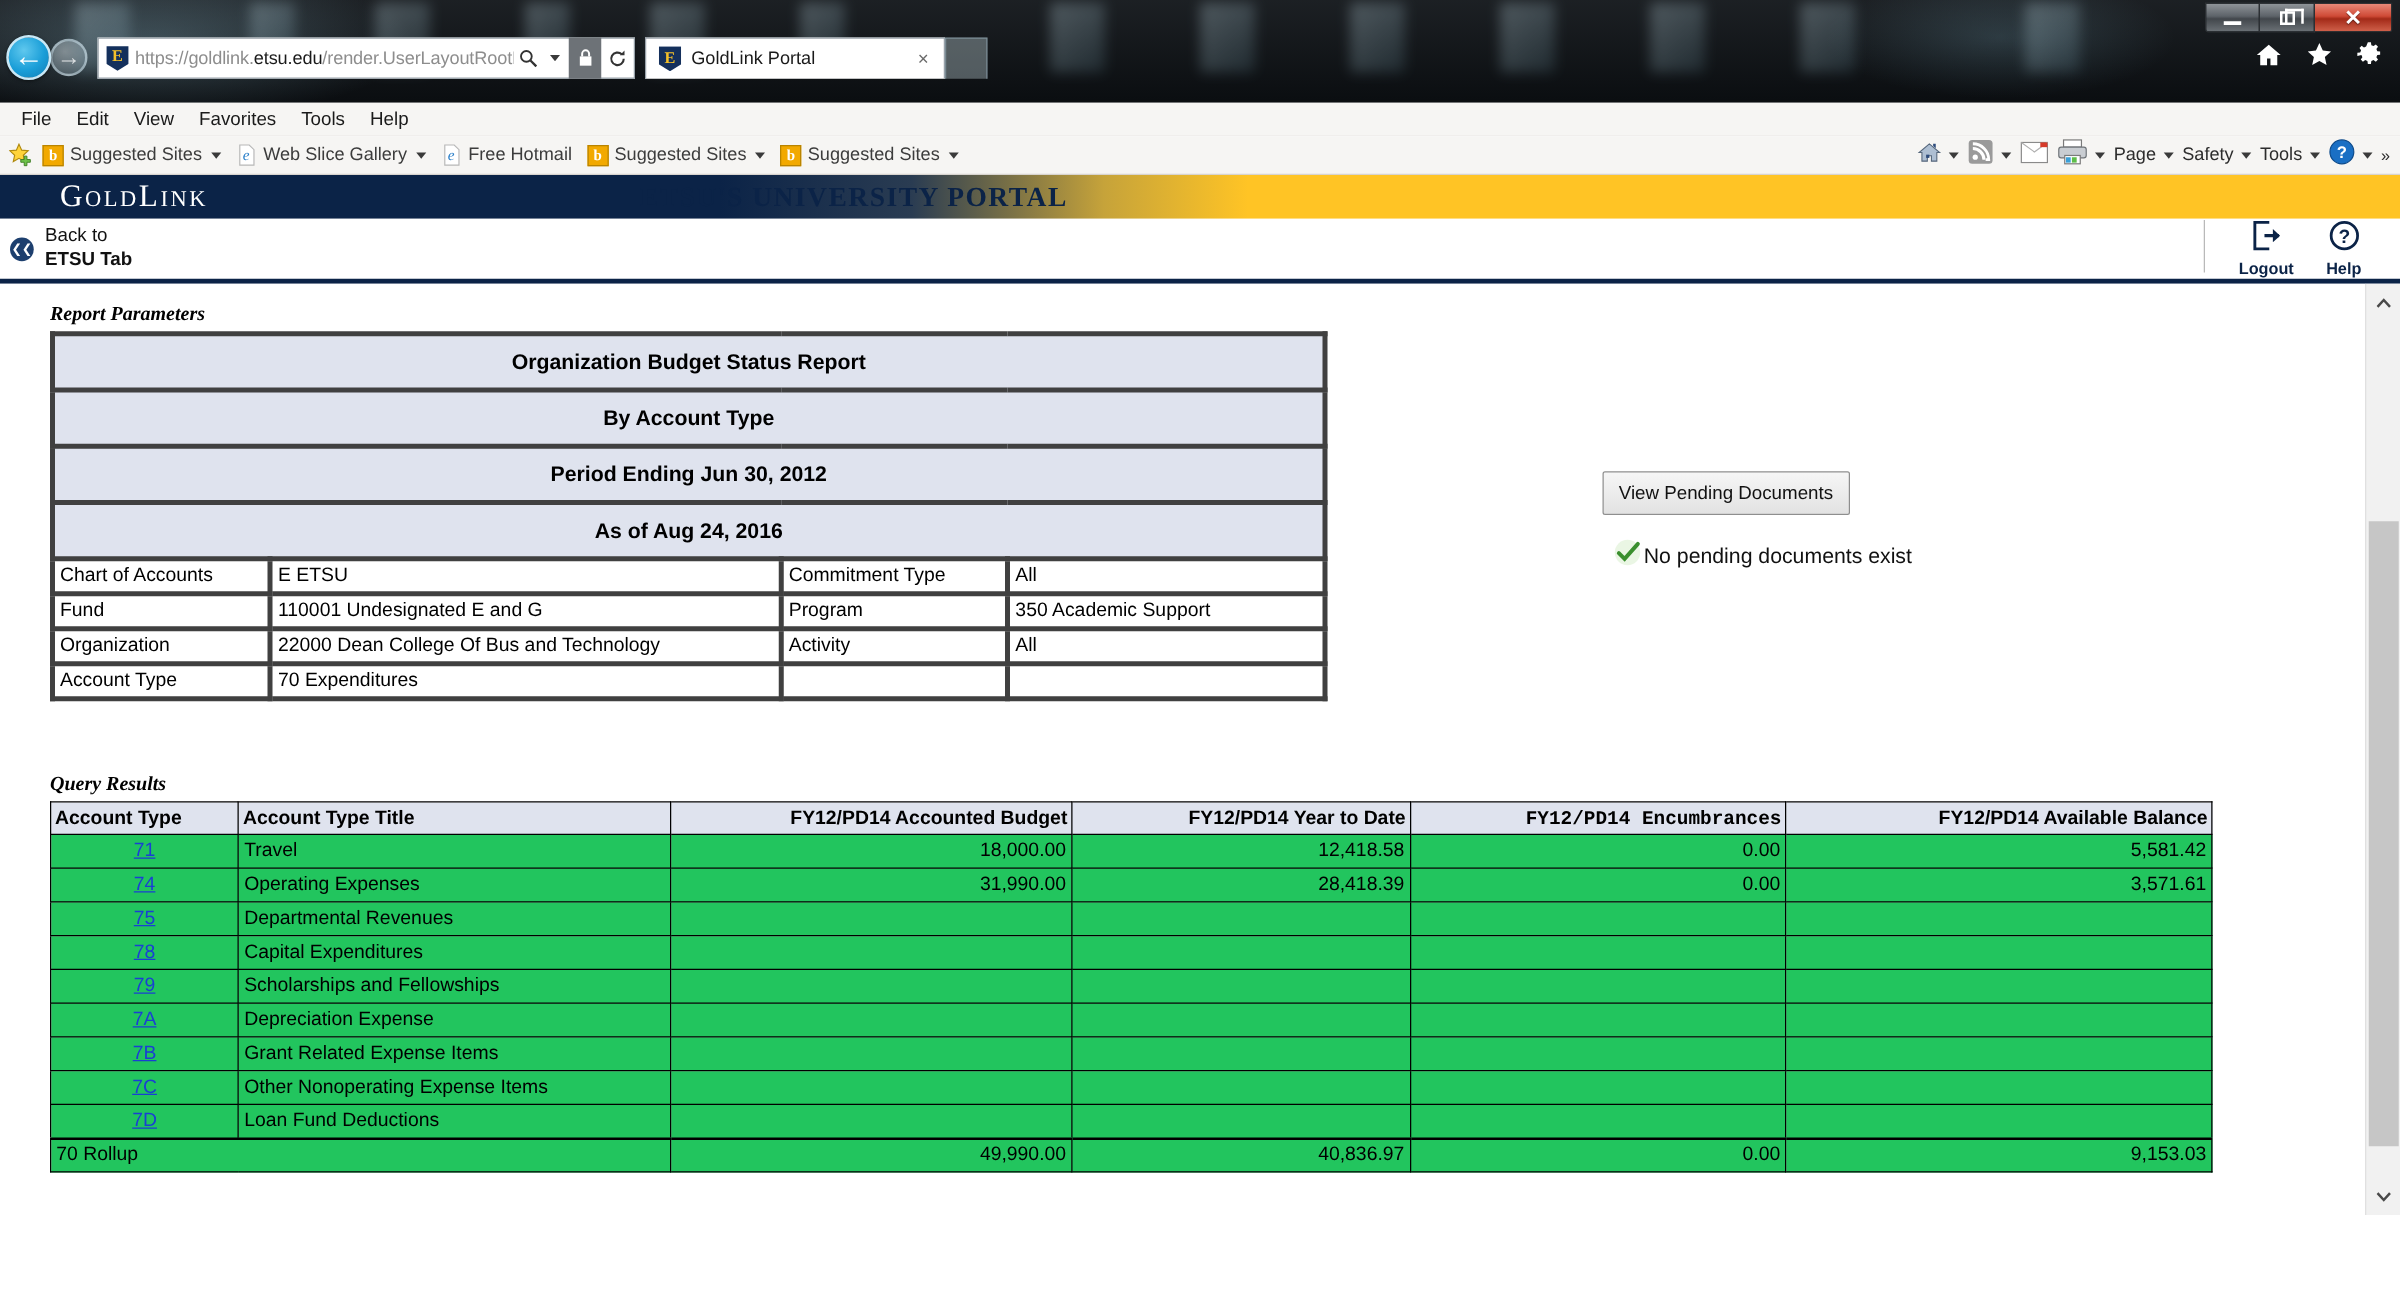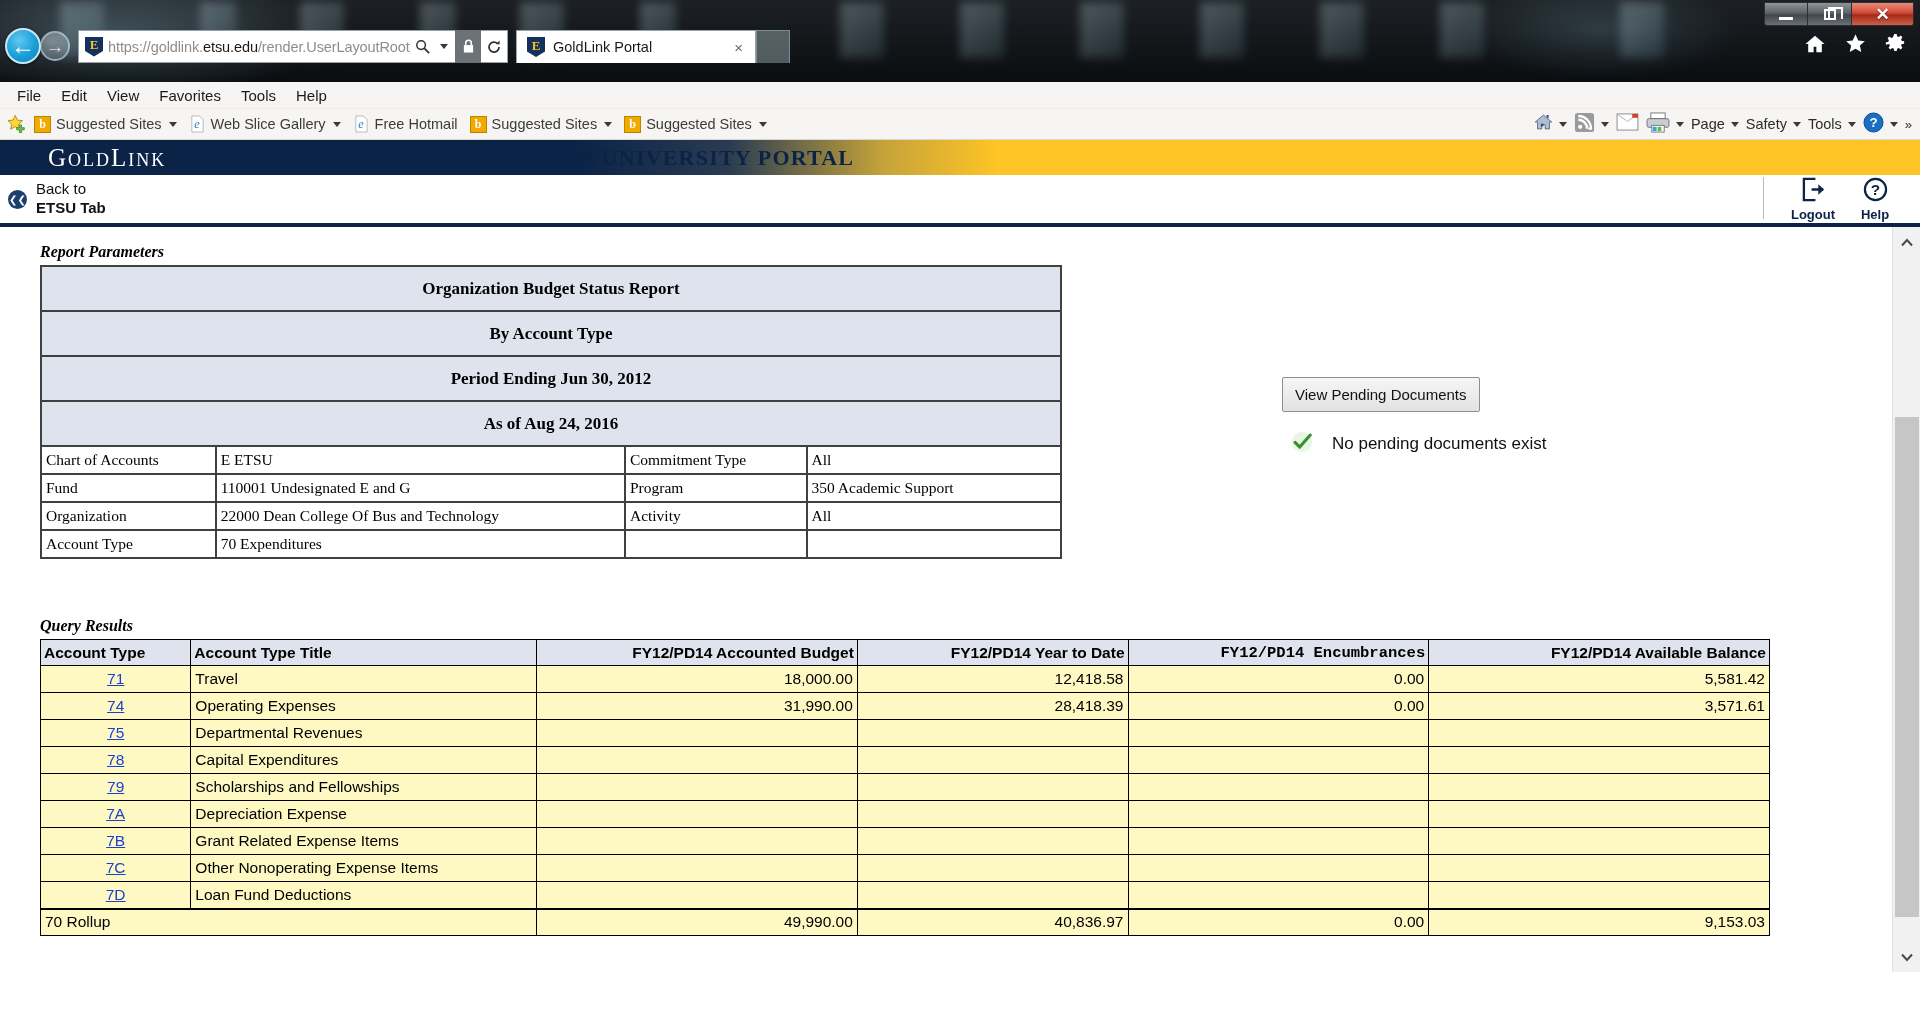--- a/index.html
+++ b/index.html
@@ -207,51 +207,51 @@
   }
   #content { padding: 16px 0 0 40px; position: relative;}
 
   .section-label {
     font-size: 16px; font-weight: bold; font-style: italic;
     font-family: "Liberation Serif", serif;
     color: #000; margin-bottom: 4px;
   }
 
   table.rpt { border-collapse: collapse; font-size: 15.5px; color: #000; }
-  table.rpt td, table.rpt th { border: 2px solid #404040; padding: 2px 4px; font-family: Liberation Serif, serif; }
+  table.rpt td, table.rpt th { border: 4px solid #404040; padding: 2px 4px; }
 
   
   #params-table { width: 1022px; }
   #params-table td.hdr-cell {
     background: #dfe3ee; text-align: center; font-weight: bold;
     font-size: 17px; height: 45px;
   }
   #params-table td.pcell { background: #fff; height: 28px; white-space: nowrap; }
 
   
   #pending-box { position: absolute; left: 1282px; top: 150px; }
   #view-pending-btn {
     background: linear-gradient(to bottom, #f6f6f6, #e2e2e2);
     border: 1px solid #8e8e8e; border-radius: 2px;
     padding: 8px 12px; font-size: 15px; color: #111;
     font-family: "Liberation Sans", sans-serif;
   }
-  #pending-status { display: flex; align-items: center; gap: 18px; margin-top: 18px; margin-left: 8px;}
+  #pending-status { display: flex; align-items: center; gap: 1px; margin-top: 18px; margin-left: 8px;}
   #pending-status .txt { font-size: 17px; color: #111; }
 
   
   #qr-wrap { margin-top: 58px; }
   #qr-table { border-collapse: collapse; font-size: 15.5px; width: 1730px; }
   #qr-table th, #qr-table td { border: 1px solid #000; }
   #qr-table thead th {
     background: #dfe3ee; font-weight: bold; text-align: left;
     padding: 2px 3px; white-space: nowrap; height: 26px;
   }
   #qr-table thead th.num { text-align: right; }
-  #qr-table tbody td { height: 27px; padding: 1px 4px; background:#fef9c3; }
+  #qr-table tbody td { height: 27px; padding: 1px 4px; background:#22c55e; }
   #qr-table td.acct { text-align: center; color: #1a2fd0; }
   #qr-table td.acct a { color: #1a3fd4; text-decoration: underline; }
   #qr-table td.num { text-align: right; }
   #qr-table tr.rollup td { border-top: 2px solid #000; }
   #qr-table tr.rollup td.rollup-lbl { text-align: left; }
 
   
   .c-acct { width: 150px; }
   .c-title { width: 345px; }
   .c-budget { width: 320px; }

